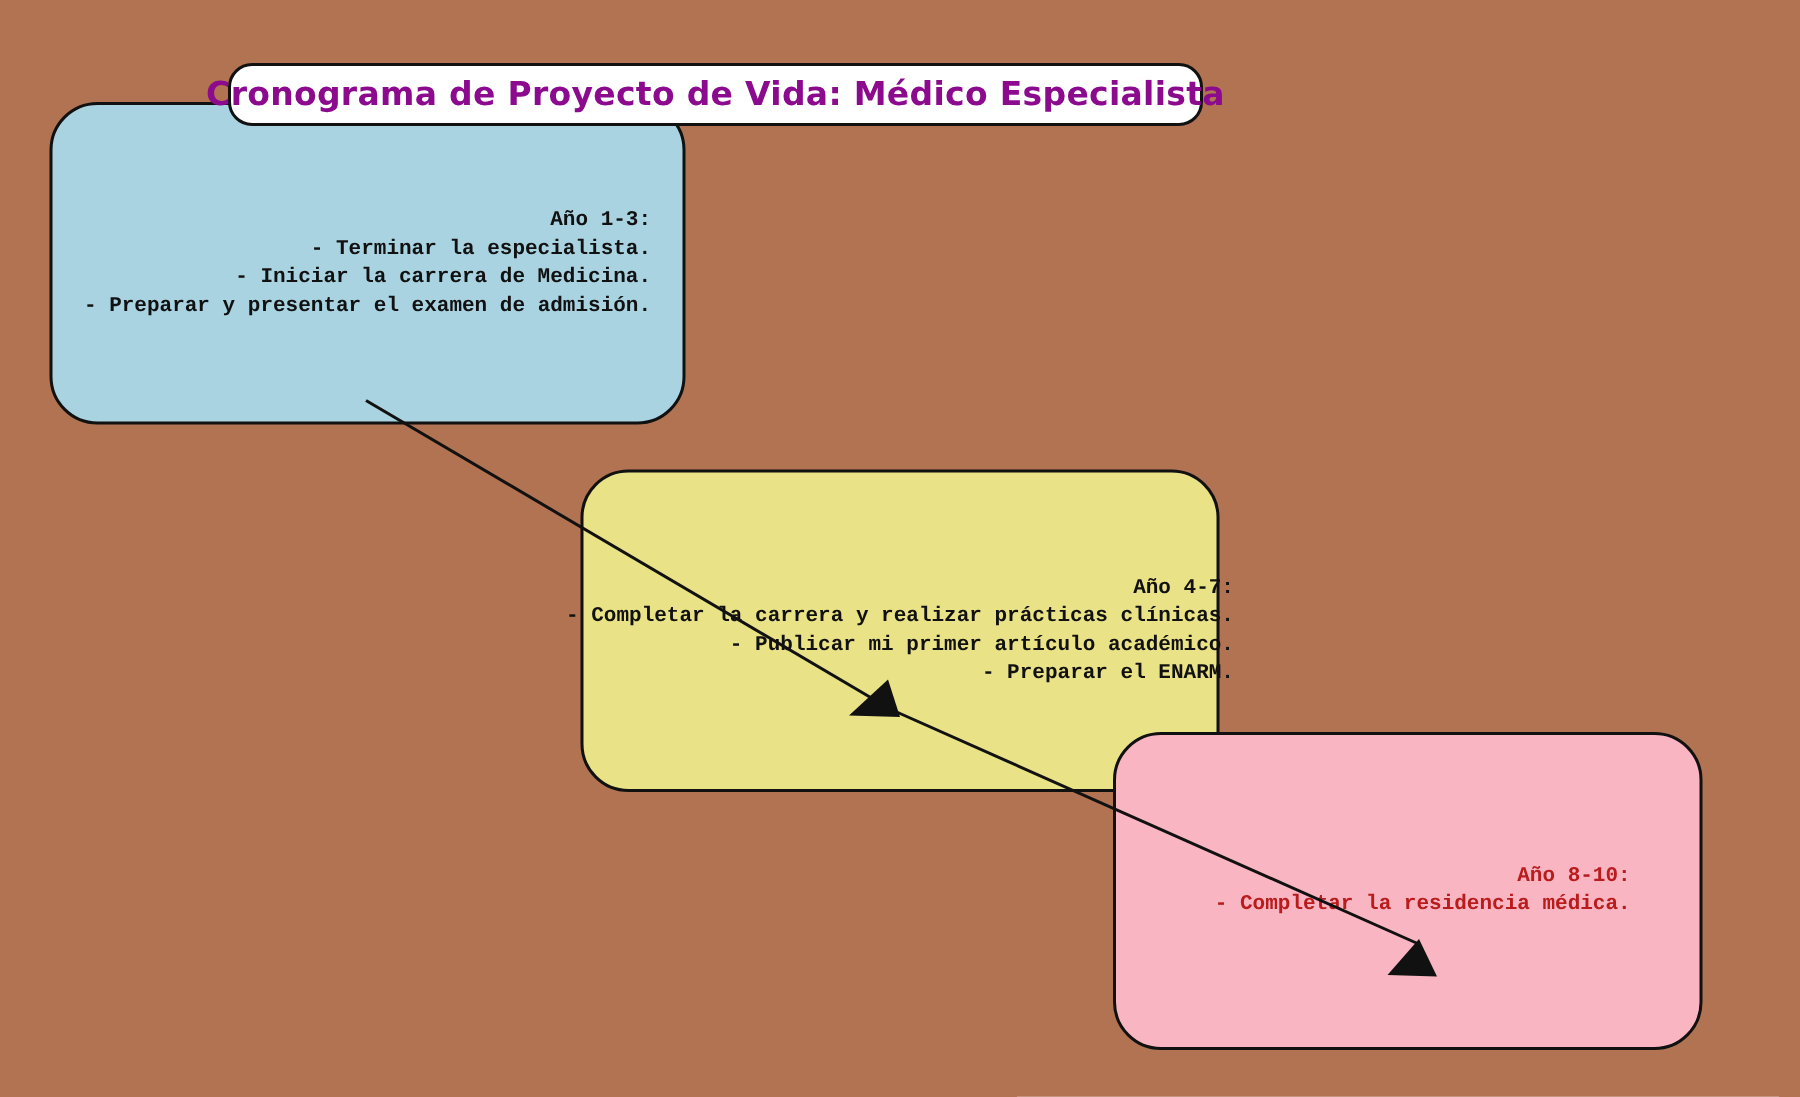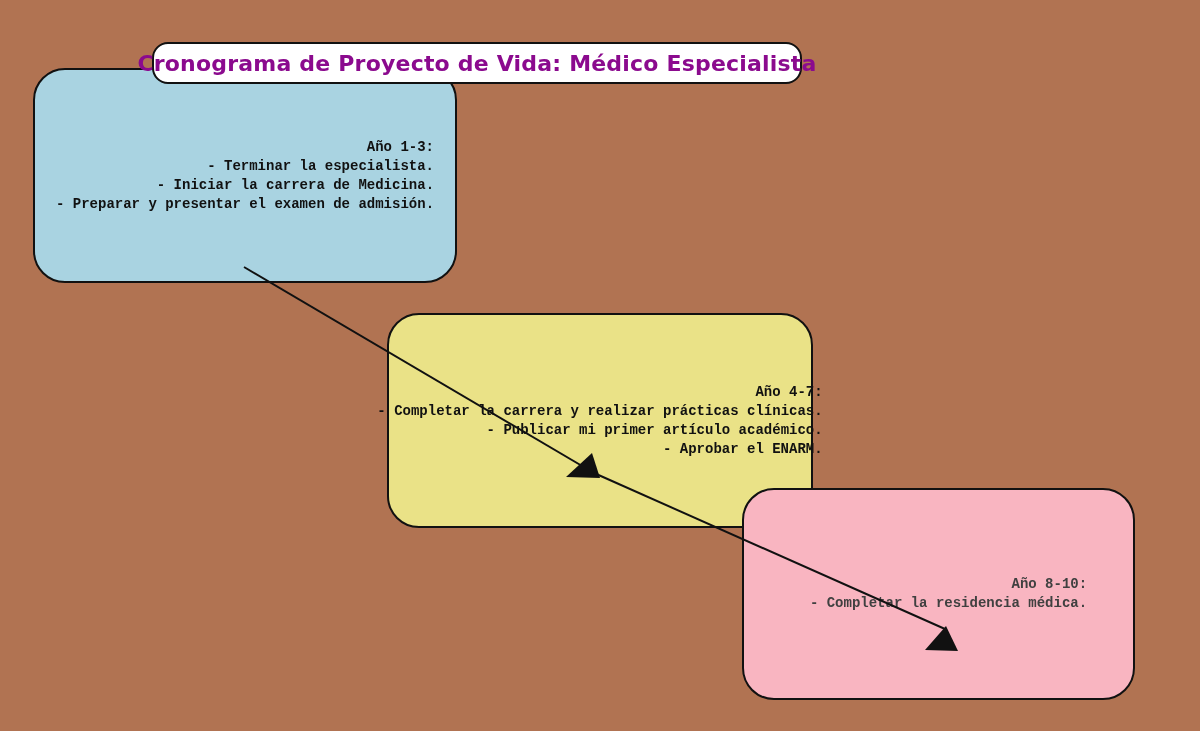--- a/index.html
+++ b/index.html
@@ -85,26 +85,26 @@
       <div>- Iniciar la carrera de Medicina.</div>
       <div>- Preparar y presentar el examen de admisión.</div>
     </div>
   </div>
 
   <div class="stage stage-2" style="background-color: rgb(234, 226, 135);">
     <div class="stage-text" style="color: rgb(17, 17, 17);">
       <div>Año 4-7:</div>
       <div>- Completar la carrera y realizar prácticas clínicas.</div>
       <div>- Publicar mi primer artículo académico.</div>
-      <div>- Aprobar el ENARM.</div>
+      <div>- Preparar el ENARM.</div>
     </div>
   </div>
 
   <div class="stage stage-3" style="background-color: rgb(249, 181, 193);">
-    <div class="stage-text" style="color: #404040;">
+    <div class="stage-text" style="color: #b91c1c;">
       <div>Año 8-10:</div>
       <div>- Completar la residencia médica.</div>
     </div>
   </div>
 
   <svg class="arrows" viewBox="0 0 1200 731" xmlns="http://www.w3.org/2000/svg">
     <line x1="244" y1="267" x2="594" y2="473" stroke="#111111" stroke-width="2"></line>
     <polygon points="592,453 566,477 600,478" fill="#111111"></polygon>
     <line x1="594" y1="473" x2="945" y2="629" stroke="#111111" stroke-width="2"></line>
     <polygon points="946,626 925,650 958,651" fill="#111111"></polygon>

